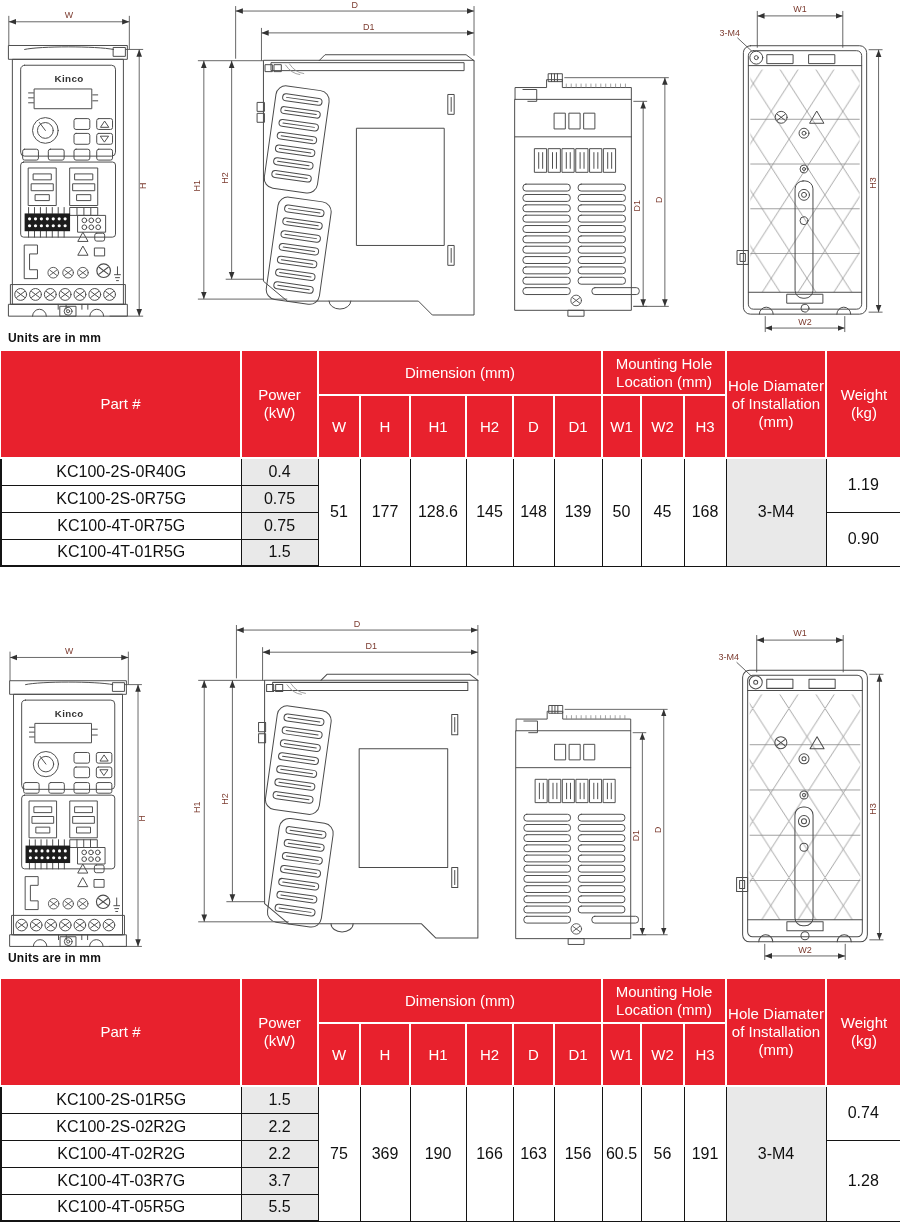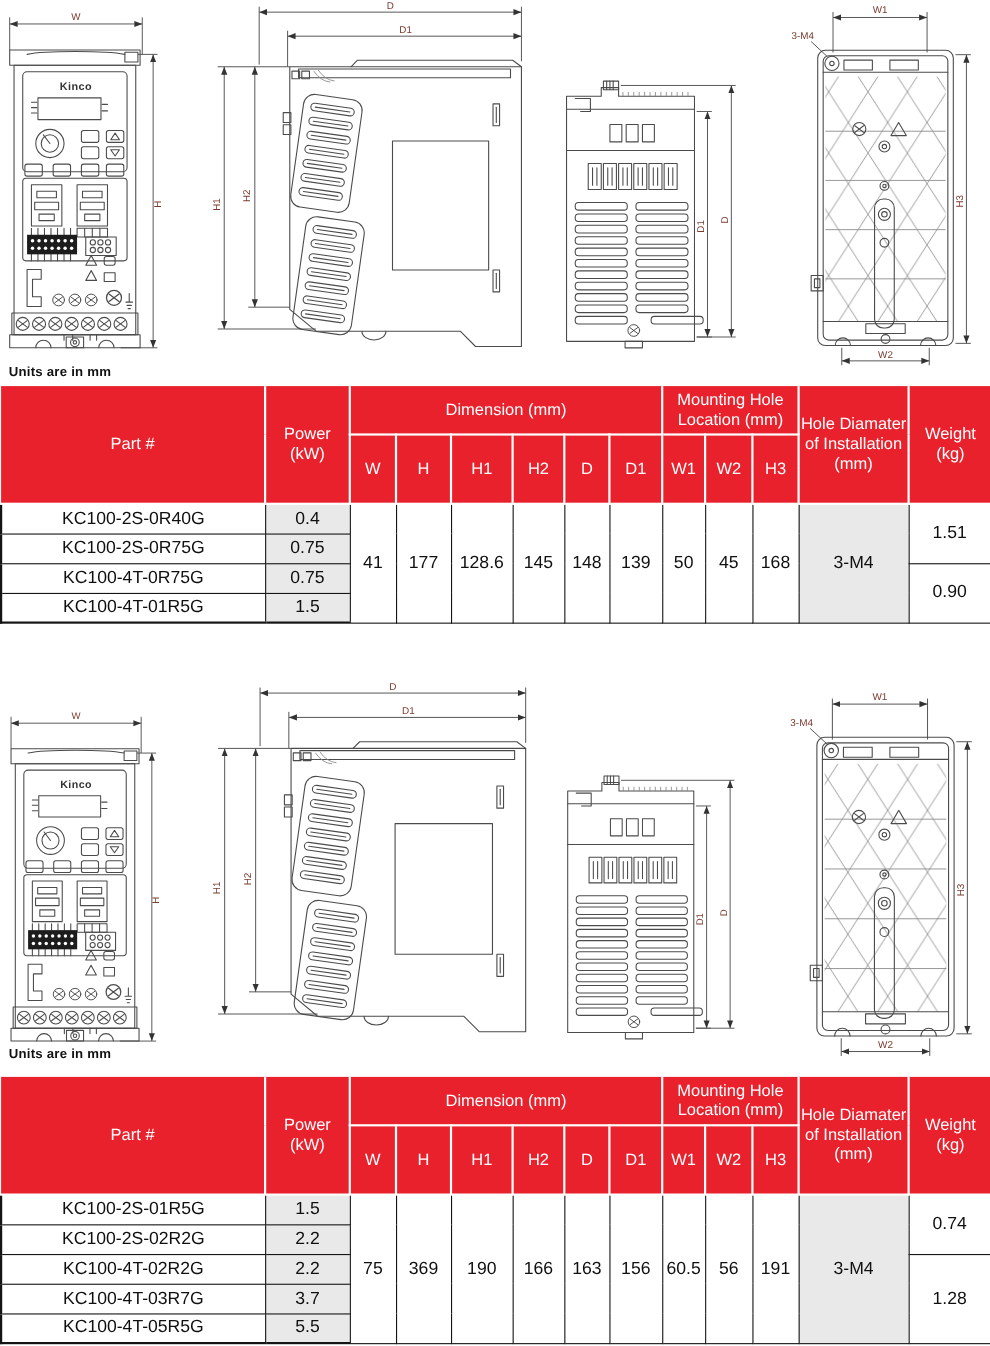--- a/index.html
+++ b/index.html
@@ -378,31 +378,31 @@
         <th>D1</th>
         <th>W1</th>
         <th>W2</th>
         <th>H3</th>
       </tr>
     </thead>
     <tbody>
       <tr>
         <td class="edge-l">KC100-2S-0R40G</td>
         <td class="gray">0.4</td>
-        <td rowspan="4">41</td>
+        <td rowspan="4">51</td>
         <td rowspan="4">177</td>
         <td rowspan="4">128.6</td>
         <td rowspan="4">145</td>
         <td rowspan="4">148</td>
         <td rowspan="4">139</td>
         <td rowspan="4">50</td>
         <td rowspan="4">45</td>
         <td rowspan="4">168</td>
         <td rowspan="4" class="gray">3-M4</td>
-        <td rowspan="2" class="edge-r">1.51</td>
+        <td rowspan="2" class="edge-r">1.19</td>
       </tr>
       <tr>
         <td class="edge-l">KC100-2S-0R75G</td>
         <td class="gray">0.75</td>
       </tr>
       <tr>
         <td class="edge-l">KC100-4T-0R75G</td>
         <td class="gray">0.75</td>
         <td rowspan="2" class="edge-r">0.90</td>
       </tr>

